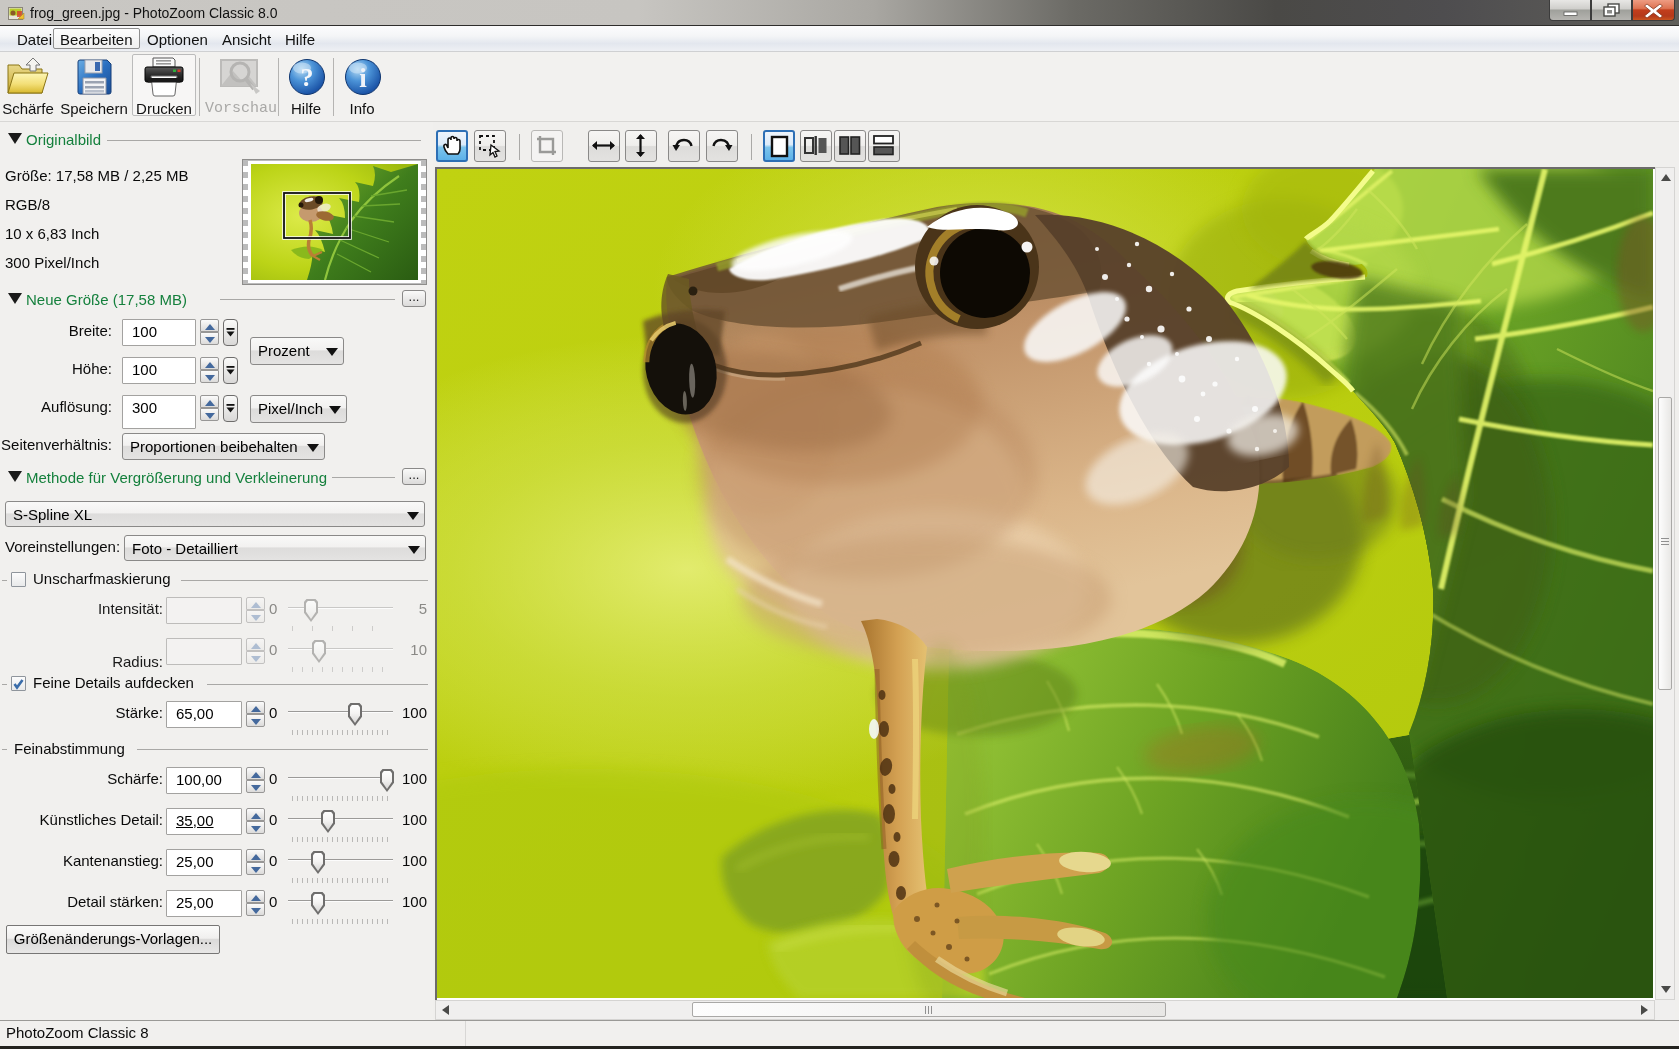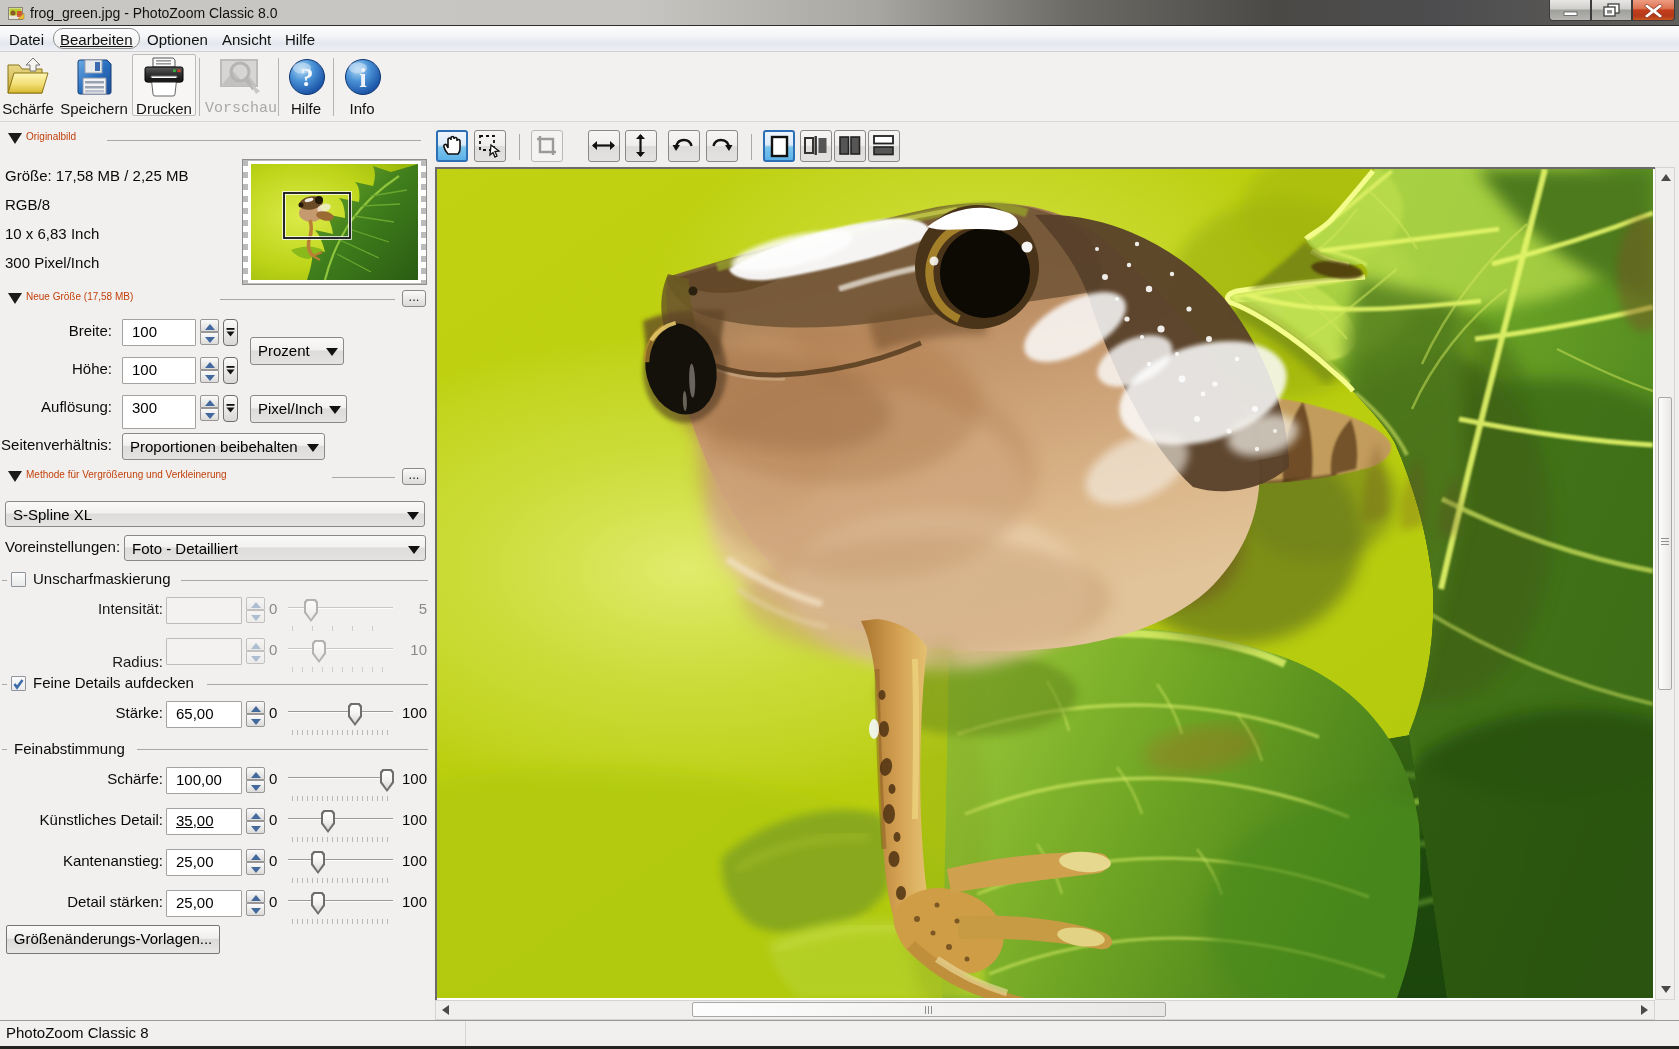--- a/index.html
+++ b/index.html
@@ -16,35 +16,35 @@
 #btnmin { left:1549px; width:42px; border-radius:0 0 0 4px; }
 #btnmax { left:1591px; width:41px; }
 #btnclose { left:1632px; width:43px; border-radius:0 0 4px 0;
   background:linear-gradient(#ee9c82 0%, #dd7352 42%, #c23e1c 50%, #b5391a 80%, #c8531f 100%); }
 
 
 #menubar { left:0; top:26px; width:1679px; height:26px;
   background:linear-gradient(#fcfcfd 0%, #f4f5f7 40%, #e3e7ee 70%, #eef0f4 100%);
   border-bottom:1px solid #cfd0d2; }
 .menuitem { position:absolute; top:29px; height:21px; font-size:15px; color:#111; padding:2px 5px; }
-#mi-bearb { border:1px solid #8f8f8f; border-radius:10px; background:linear-gradient(#fdfdfd,#f0f0f0); top:28px;text-decoration:underline; }
+#mi-bearb { border:1px solid #8f8f8f; border-radius:2px; background:linear-gradient(#fdfdfd,#f0f0f0); top:28px; }
 
 
 #toolbar { left:0; top:52px; width:1679px; height:70px; background:#f2f1ef; border-bottom:1px solid #d8d7d5; }
 .tbitem { position:absolute; top:2px; text-align:center; font-size:15px; color:#111; }
 .tbitem .lbl { margin-top:2px; }
 .tbsep { position:absolute; top:58px; width:1px; height:58px; background:#b5b4b2; }
 #tb-drucken { border:1px solid #bbb; border-radius:2px; background:#f7f6f5; }
 #tb-vorschau .lbl { color:#a9a8a6; }
 
 
 #panel { left:0; top:122px; width:433px; height:898px;
   background:radial-gradient(circle at 2px 2px, #e9e8e6 9%, transparent 10%) 0 0/5px 5px, #f1f0ee; }
 .hdrline { position:absolute; height:1px; background:#a9a8a6; }
-.hdrtext { position:absolute; font-size:10px; color:#c2410c; }
+.hdrtext { position:absolute; font-size:15px; color:#15803d; }
 .tri { position:absolute; width:0; height:0; border-left:7px solid transparent; border-right:7px solid transparent; border-top:11px solid #1a1a1a; }
 .ptext { position:absolute; font-size:15px; color:#0a0a0a; white-space:nowrap; }
 .plabel { position:absolute; font-size:15px; color:#0a0a0a; text-align:right; white-space:nowrap; }
 .field { position:absolute; background:#fff; border:1px solid #a3a2a0; border-radius:1px; font-size:15px; color:#000; padding:3px 0 0 9px; }
 .field.dis { background:#f3f2f1; border-color:#bdbcba; }
 .spin { position:absolute; width:19px; }
 .spin .up, .spin .dn { position:absolute; left:0; width:19px; height:13px; border:1px solid #989796; background:linear-gradient(#fbfbfb,#dcdbda); }
 .spin .up { top:0; border-radius:2px 2px 0 0; }
 .spin .dn { top:13px; border-radius:0 0 2px 2px; }
 .spin.dis .up, .spin.dis .dn { border-color:#c2c1c0; background:linear-gradient(#f6f5f4,#ecebe9); }
@@ -107,21 +107,21 @@
 <div class="abs capbtn" id="btnmax"><svg width="39" height="19" viewBox="0 0 39 19">
       <rect x="16" y="4" width="11" height="9" fill="#fff" stroke="#4a4a48" stroke-width="1.4"></rect>
       <rect x="12" y="7" width="11" height="9" fill="#fff" stroke="#4a4a48" stroke-width="1.4"></rect>
       <rect x="15" y="10" width="5" height="3.5" fill="#8a8a88"></rect>
     </svg></div>
 <div class="abs capbtn" id="btnclose"><svg width="41" height="19" viewBox="0 0 41 19">
       <path d="M 14 4 L 20.5 9 L 27 4 L 29.5 6 L 23.5 11 L 29.5 16 L 27 18 L 20.5 13 L 14 18 L 11.5 16 L 17.5 11 L 11.5 6 Z" fill="#fff" stroke="#7a2a10" stroke-width=".7"></path>
     </svg></div>
 
 <div class="abs" id="menubar"></div>
-<div class="menuitem" style="left:4px;">Datei</div>
+<div class="menuitem" style="left:12px;">Datei</div>
 <div class="menuitem" id="mi-bearb" style="left:53px; padding:2px 6px;">Bearbeiten</div>
 <div class="menuitem" style="left:142px;">Optionen</div>
 <div class="menuitem" style="left:217px;">Ansicht</div>
 <div class="menuitem" style="left:280px;">Hilfe</div>
 
 <div class="abs" id="toolbar"></div>
 <div class="abs" id="tb-drucken" style="left:132px; top:54px; width:64px; height:62px;"></div>
 <div class="tbsep" style="left:199px;"></div>
 <div class="tbsep" style="left:278px;"></div>
 <div class="tbsep" style="left:333px;"></div>

